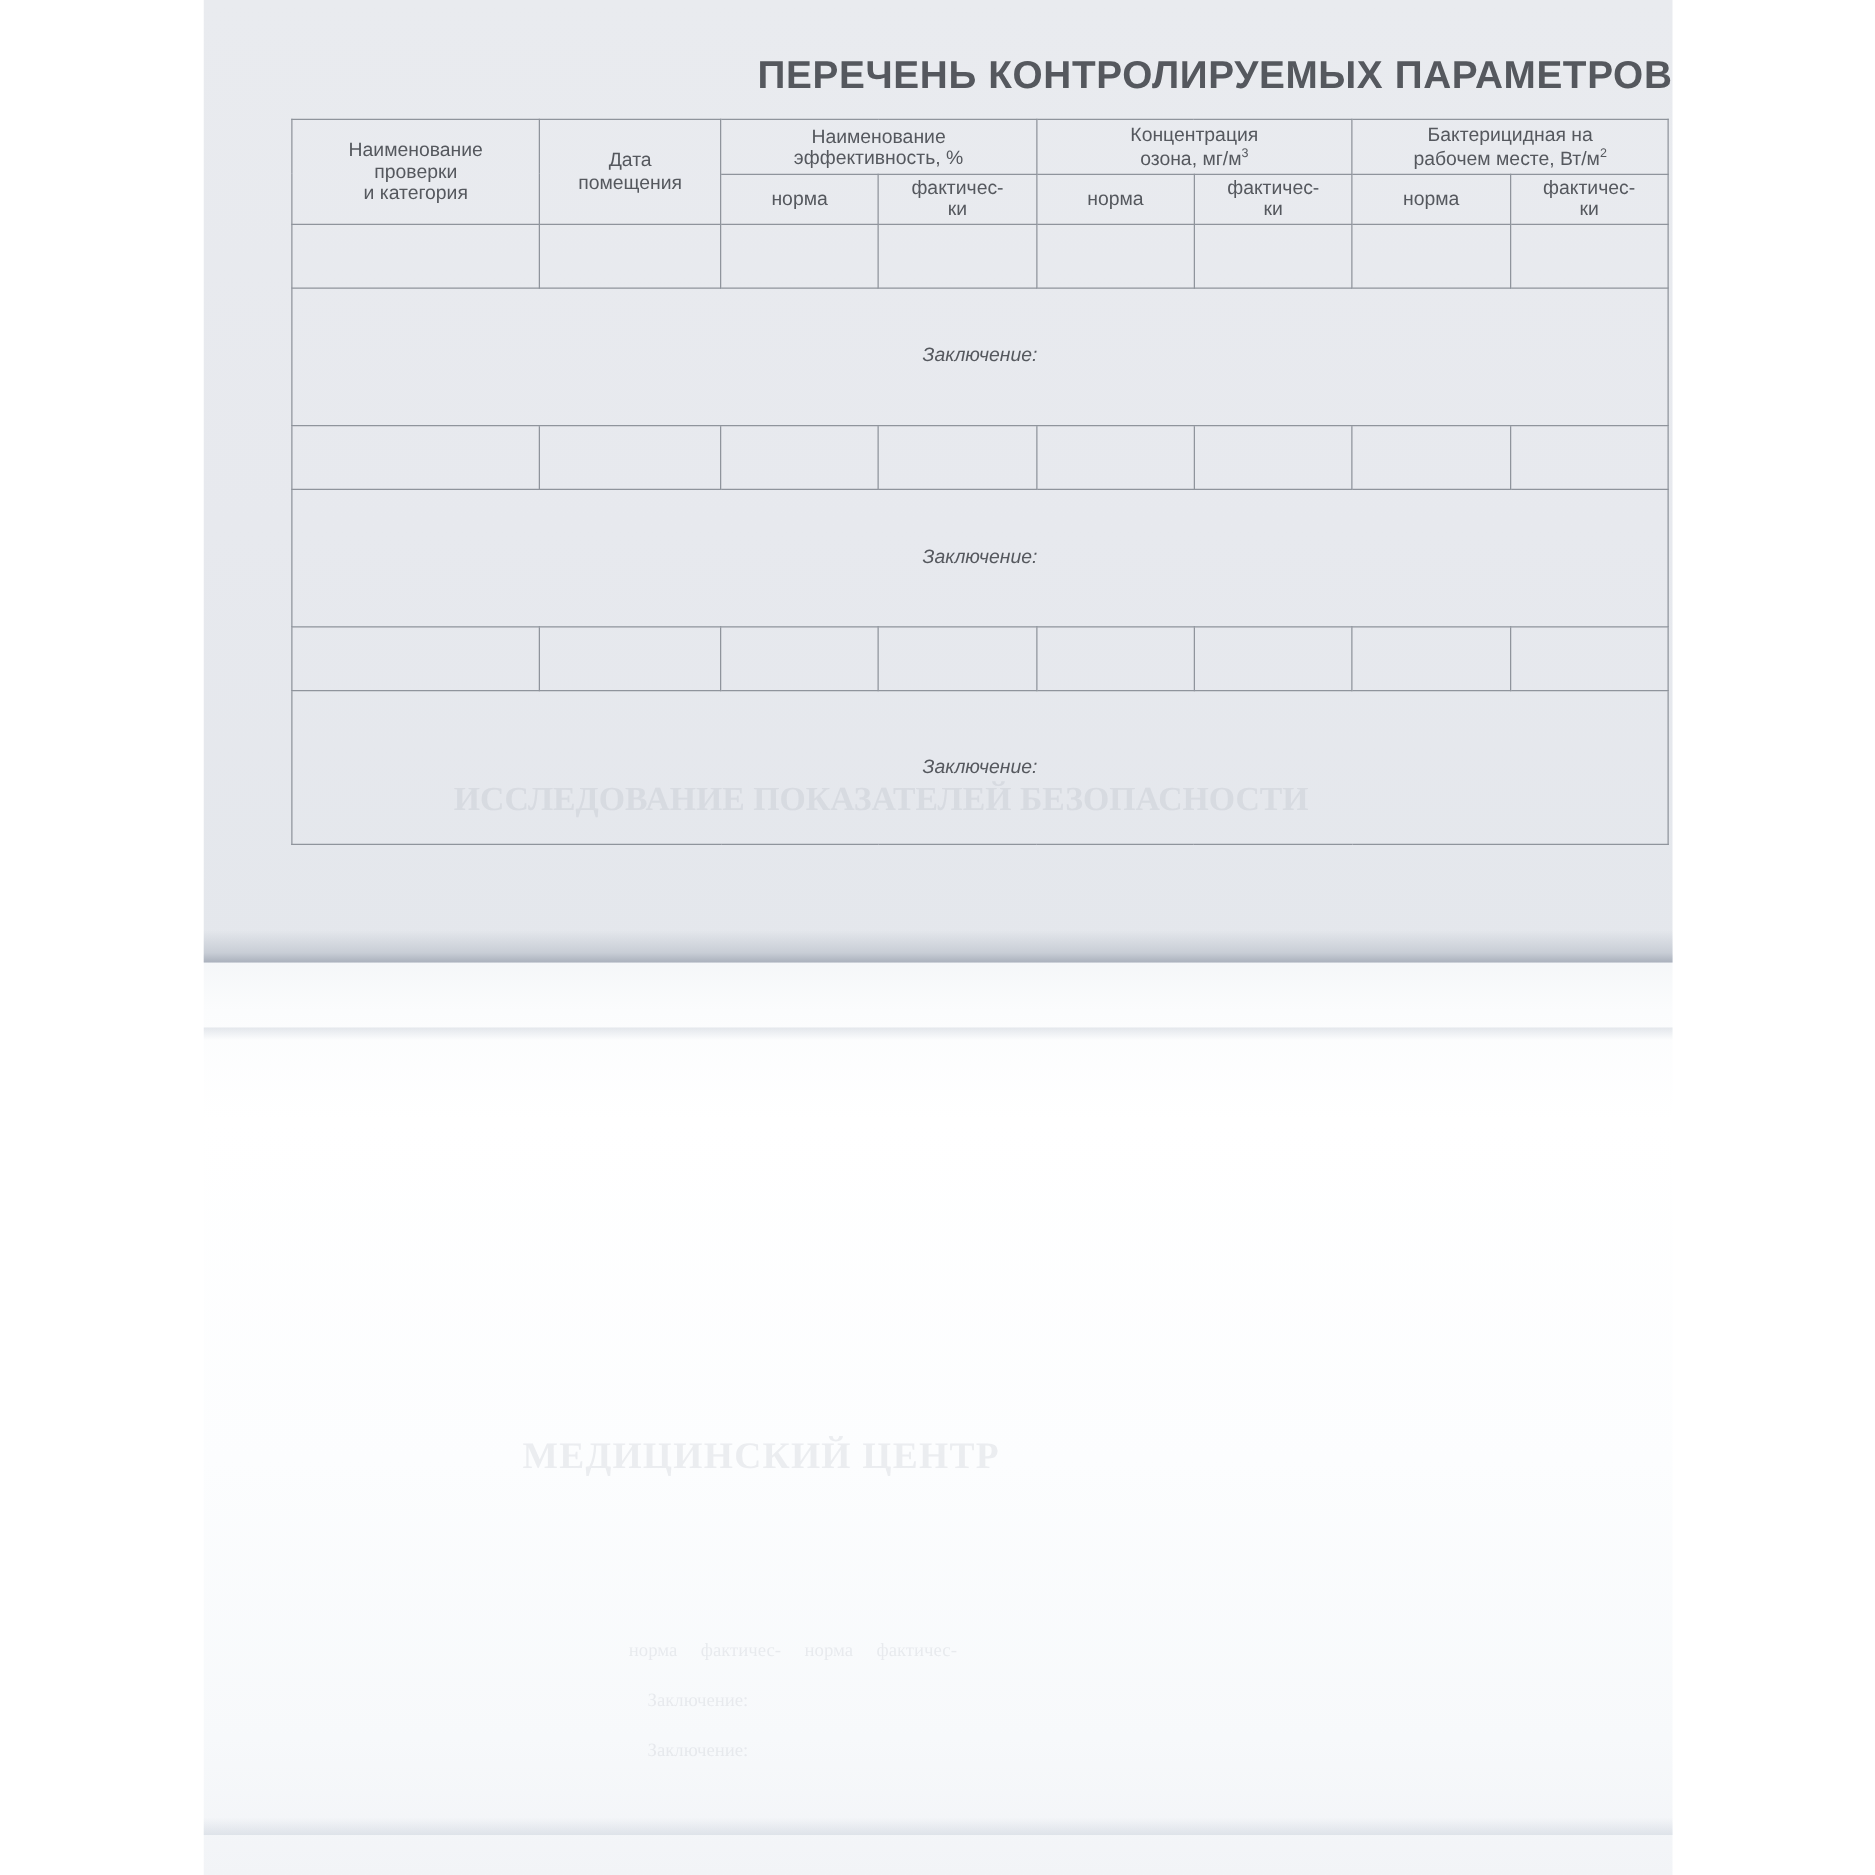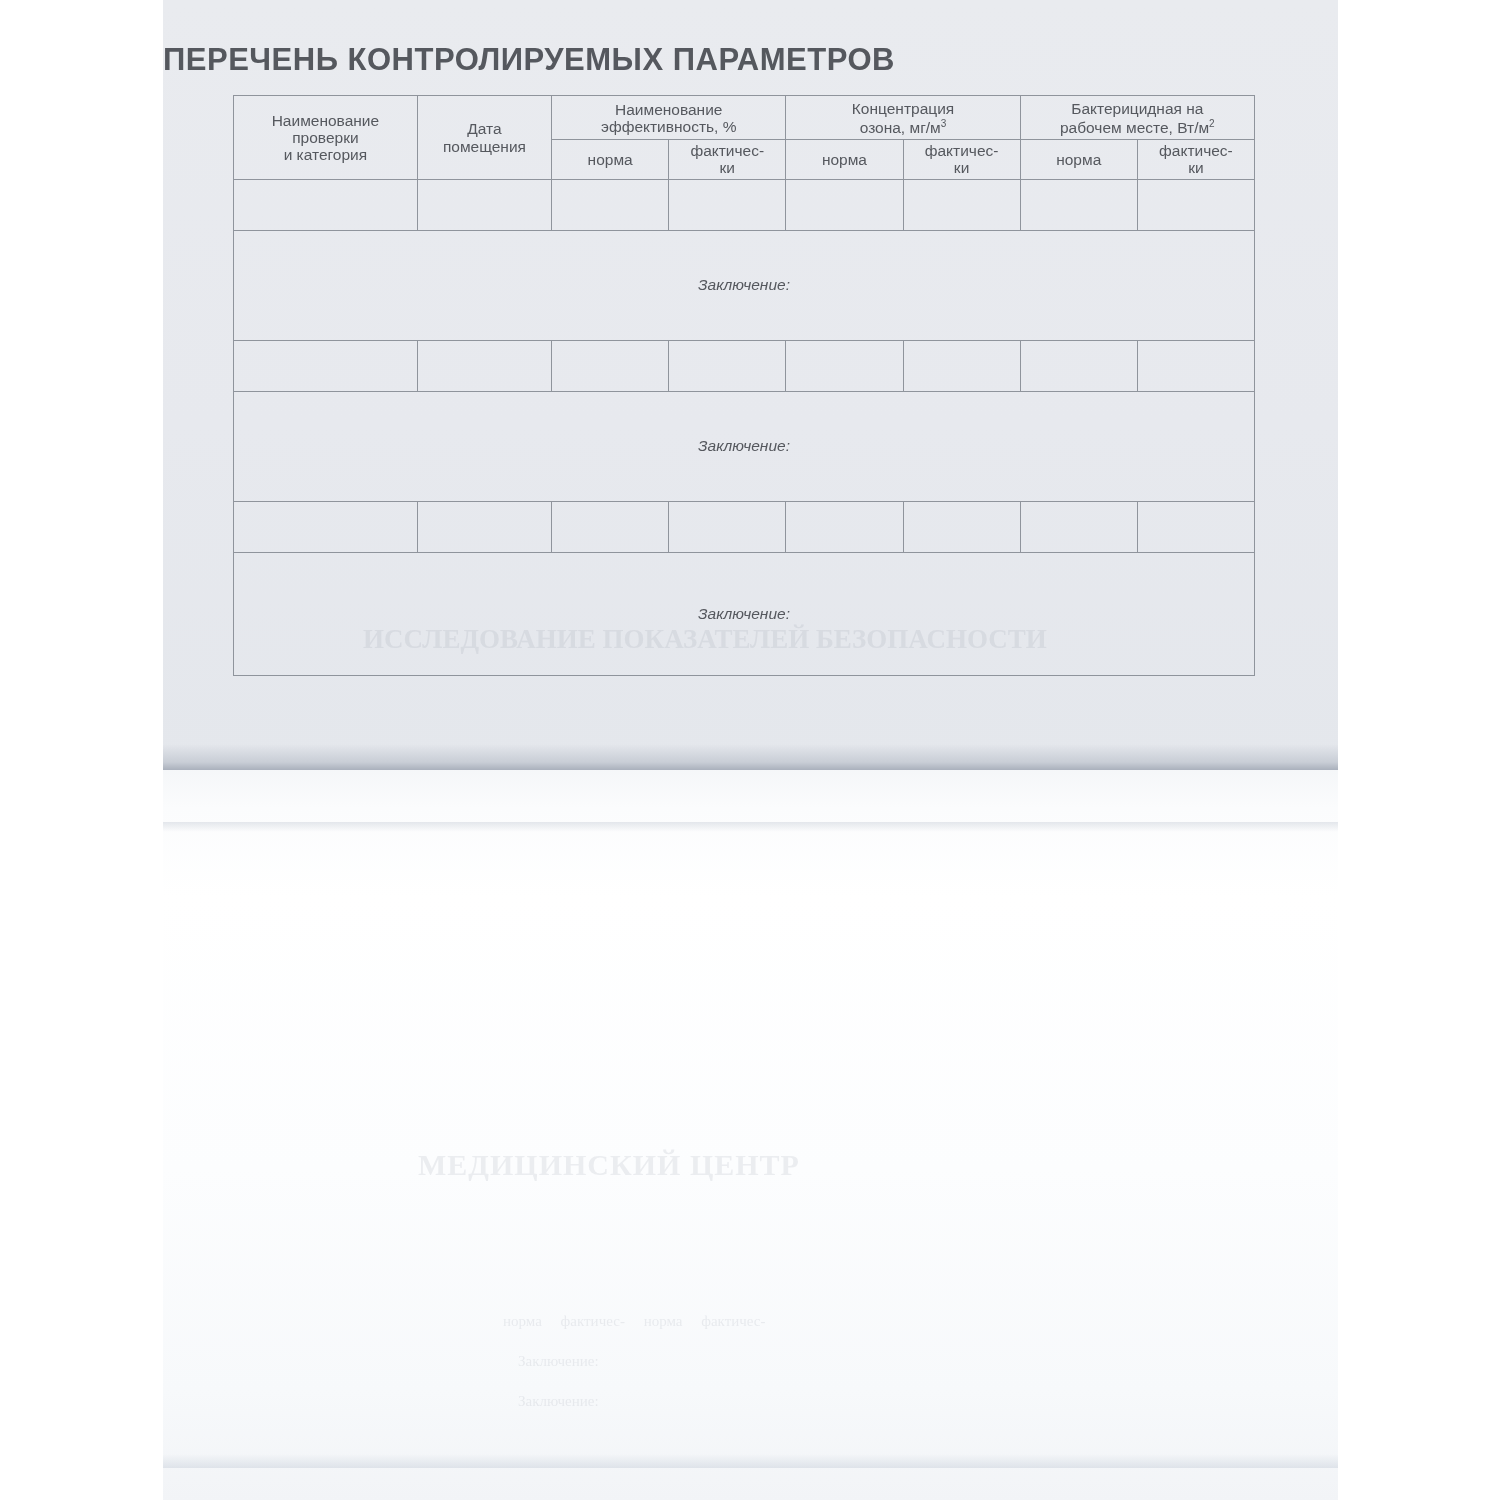--- a/index.html
+++ b/index.html
@@ -75,32 +75,32 @@
     pointer-events: none;
     user-select: none;
     margin-top: 29px;
   }
 
   
   .doc-title {
     position: absolute;
     left: 0; right: 0;
     top: 42px;
-    text-align: left;
+    text-align: right;
     font-size: 31px;
     font-weight: bold;
     letter-spacing: 0.5px;
     color: #55585e;
   }
 
   table.params {
     position: absolute;
     left: 70px;
     top: 95px;
-    width: 1022px;
+    width: 1102px;
     border-collapse: collapse;
     table-layout: fixed;
     color: #55585e;
   }
   table.params td, table.params th {
     border: 1px solid #8f949c;
     font-weight: normal;
     font-size: 15.5px;
     line-height: 1.12;
     text-align: center;

